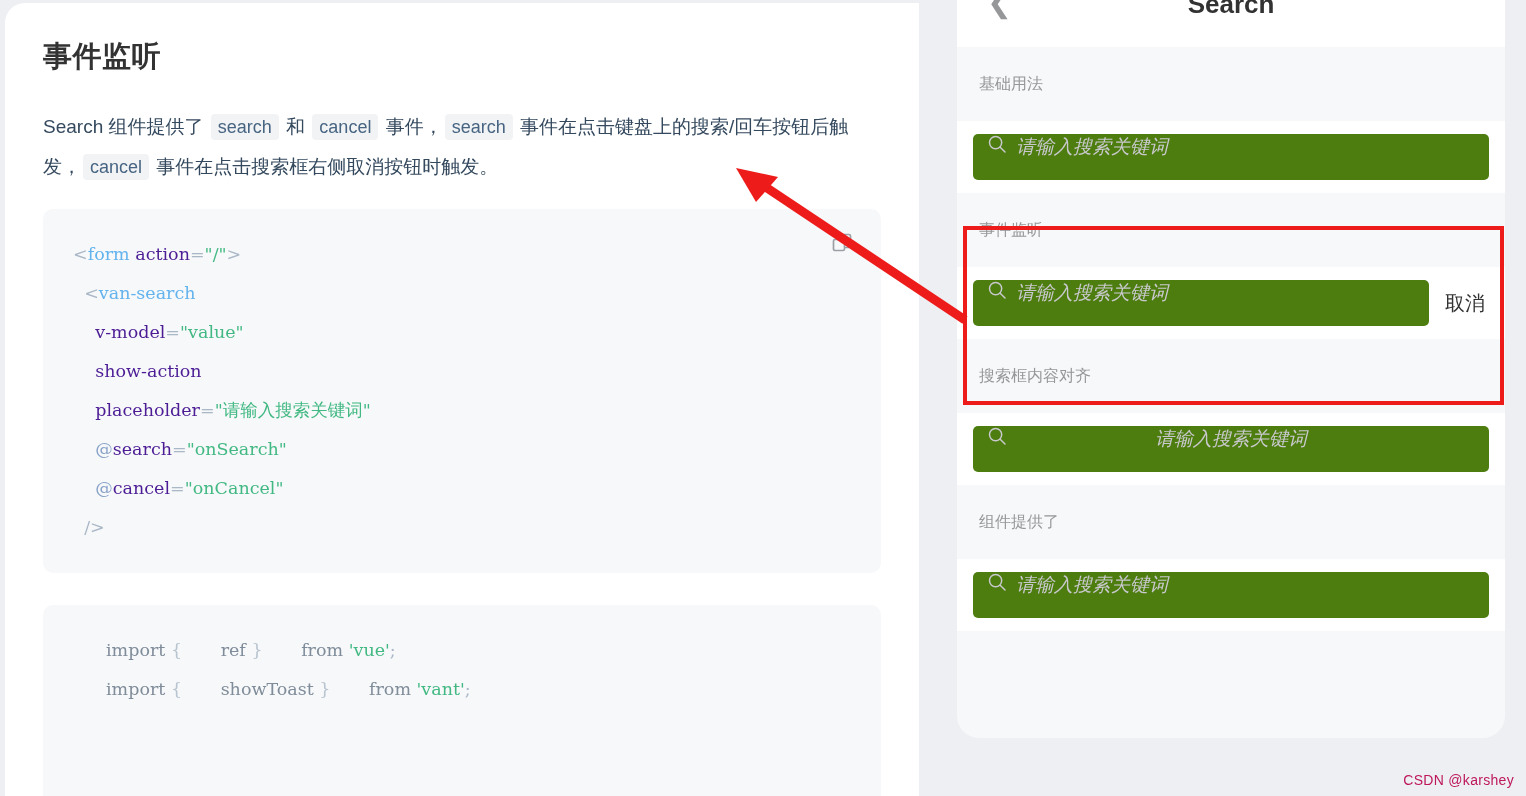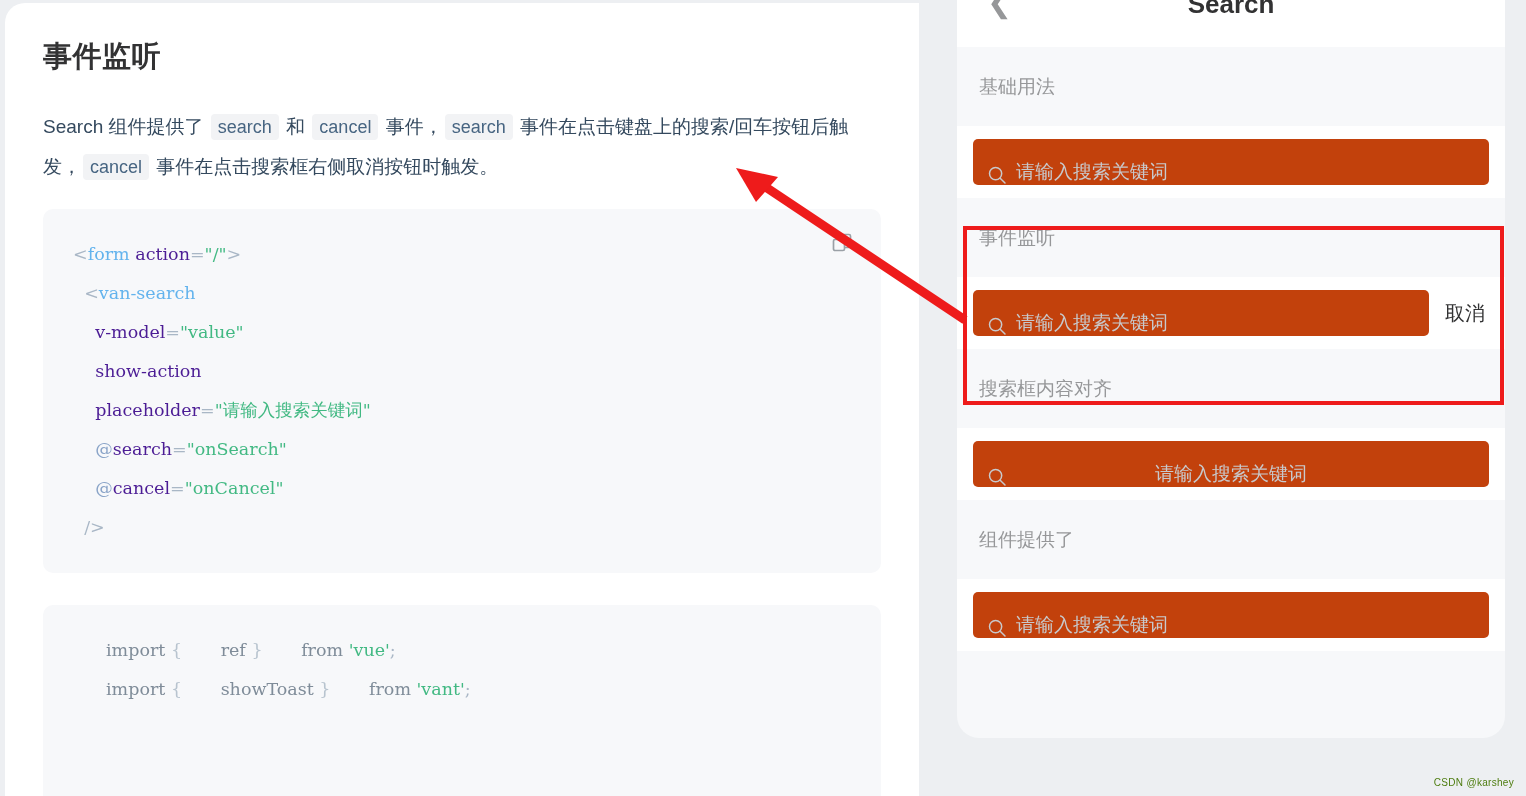--- a/index.html
+++ b/index.html
@@ -115,38 +115,39 @@
     top: -14px;
     color: #969799;
     font-size: 30px;
     line-height: 34px;
     font-weight: 300;
   }
 
   .m-section-title {
     background: #f7f8fa;
     color: #969799;
-    font-size: 19px;
+    font-size: 16px;
     padding: 27px 0 26px 22px;
   }
   .m-search-row {
     background: #ffffff;
     padding: 13px 16px;
     display: flex;
     align-items: center;
   }
   .m-search-box {
     flex: 1;
-    background: #c2410c;
+    background: #4d7c0f;
     border-radius: 5px;
     height: 46px;
     display: flex;
-    align-items: flex-end;
+    align-items: flex-start;
     padding: 0 14px;
     box-sizing: border-box;
+    font-style: italic;
   }
   .m-search-box.center { justify-content: center; }
   .m-search-box .sicon {
     width: 20px;
     height: 20px;
     flex: 0 0 auto;
     margin-right: 9px;
     color: #c8c9cc;
   }
   .m-search-box.center .sicon { margin-right: 0; position: absolute; left: 30px; }
@@ -180,22 +181,22 @@
     top: 140px;
     width: 300px;
     height: 200px;
     pointer-events: none;
   }
 
   #watermark {
     position: absolute;
     right: 12px;
     bottom: 8px;
-    color: #4d7c0f;
-    font-size: 10px;
+    color: #be185d;
+    font-size: 14px;
     letter-spacing: 0.3px;
   }
 </style>
 </head>
 <body>
 
 <div id="doc-panel">
   <div id="doc-inner">
 
     <h1 class="doc-title">事件监听</h1>

